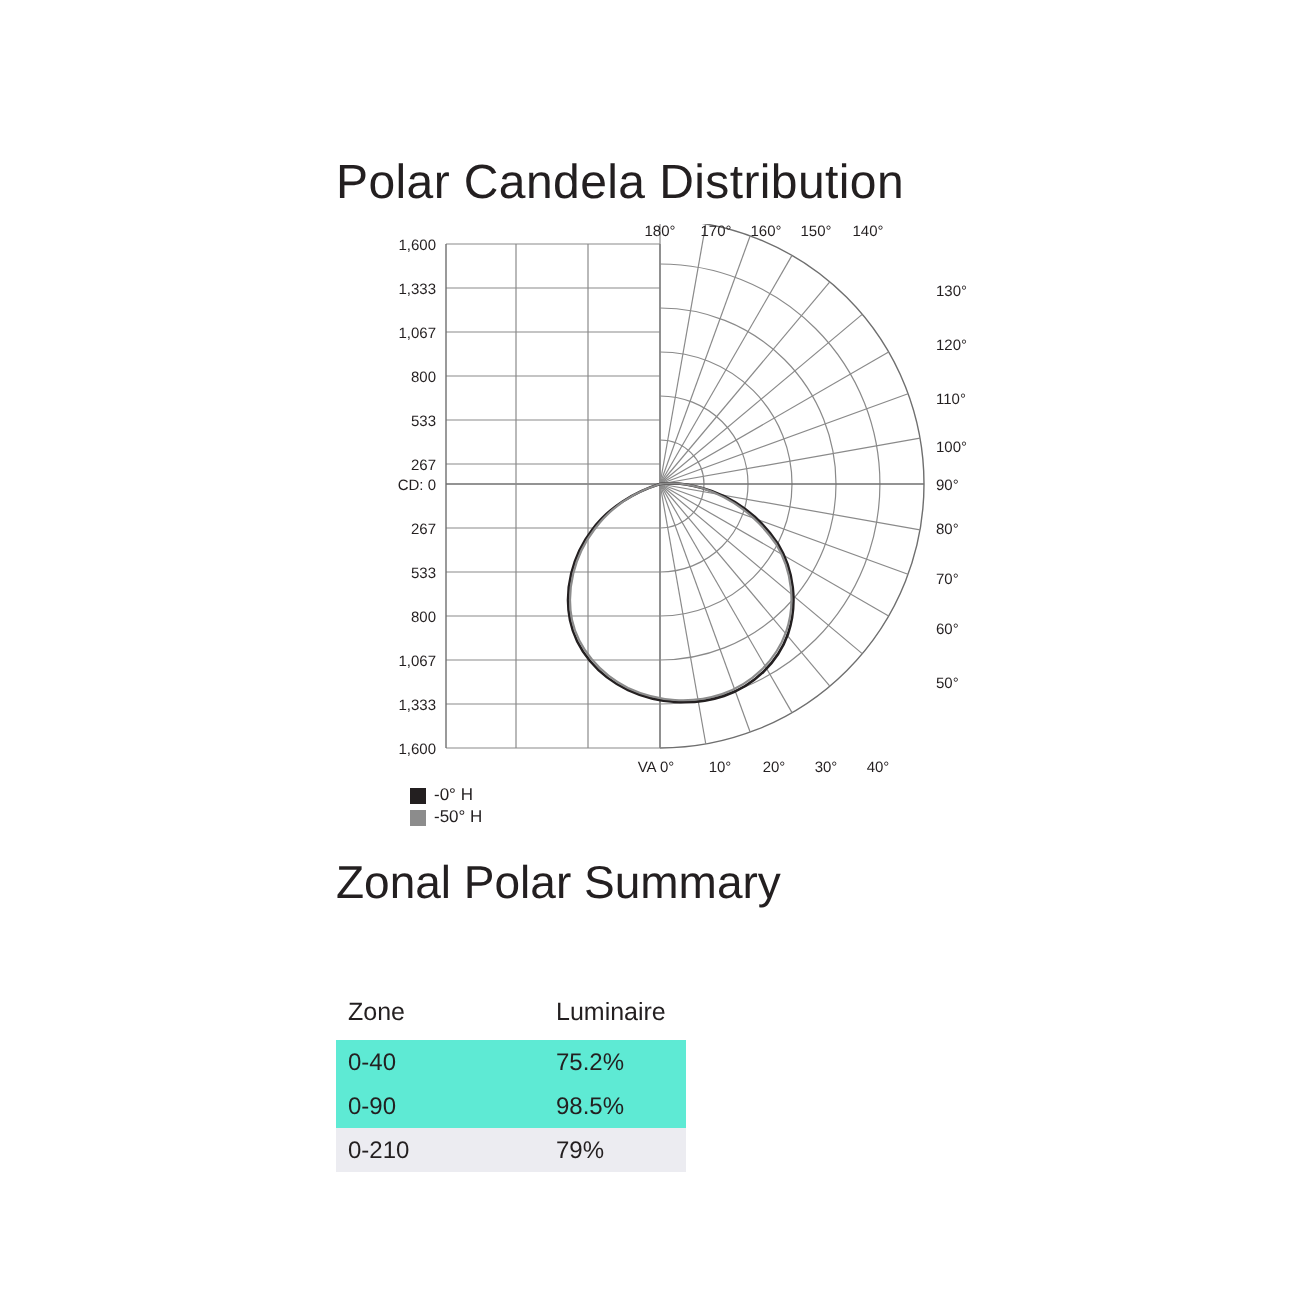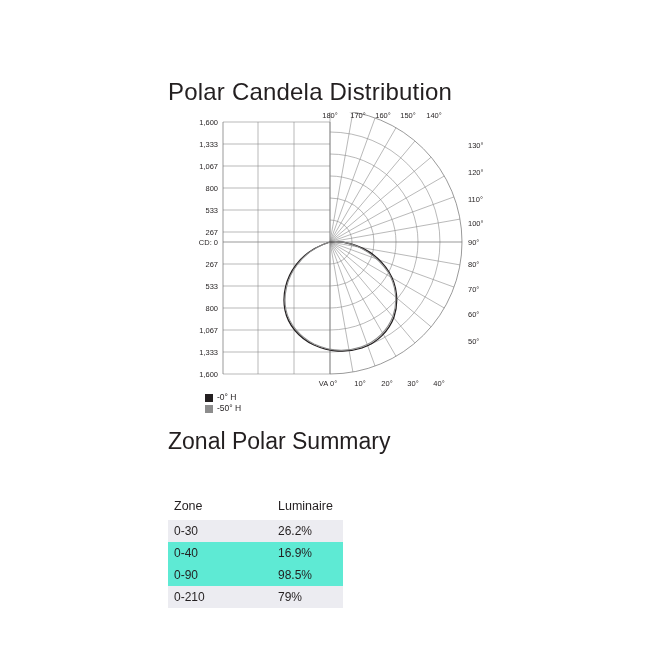--- a/index.html
+++ b/index.html
@@ -259,27 +259,23 @@
   <div class="zonal-title">Zonal Polar Summary</div>
 
   <table class="zonal-table">
     <thead>
       <tr>
         <th class="col-zone">Zone</th>
         <th class="col-lum">Luminaire</th>
       </tr>
     </thead>
     <tbody>
-      <tr class="shaded">
-        <td class="col-zone">0-30</td>
-        <td class="col-lum">26.2%</td>
-      </tr>
       <tr class="plain">
         <td class="col-zone">0-40</td>
-        <td class="col-lum">16.9%</td>
+        <td class="col-lum">75.2%</td>
       </tr>
       <tr class="plain">
         <td class="col-zone">0-90</td>
         <td class="col-lum">98.5%</td>
       </tr>
       <tr class="shaded">
         <td class="col-zone">0-210</td>
         <td class="col-lum">79%</td>
       </tr>
     </tbody>

